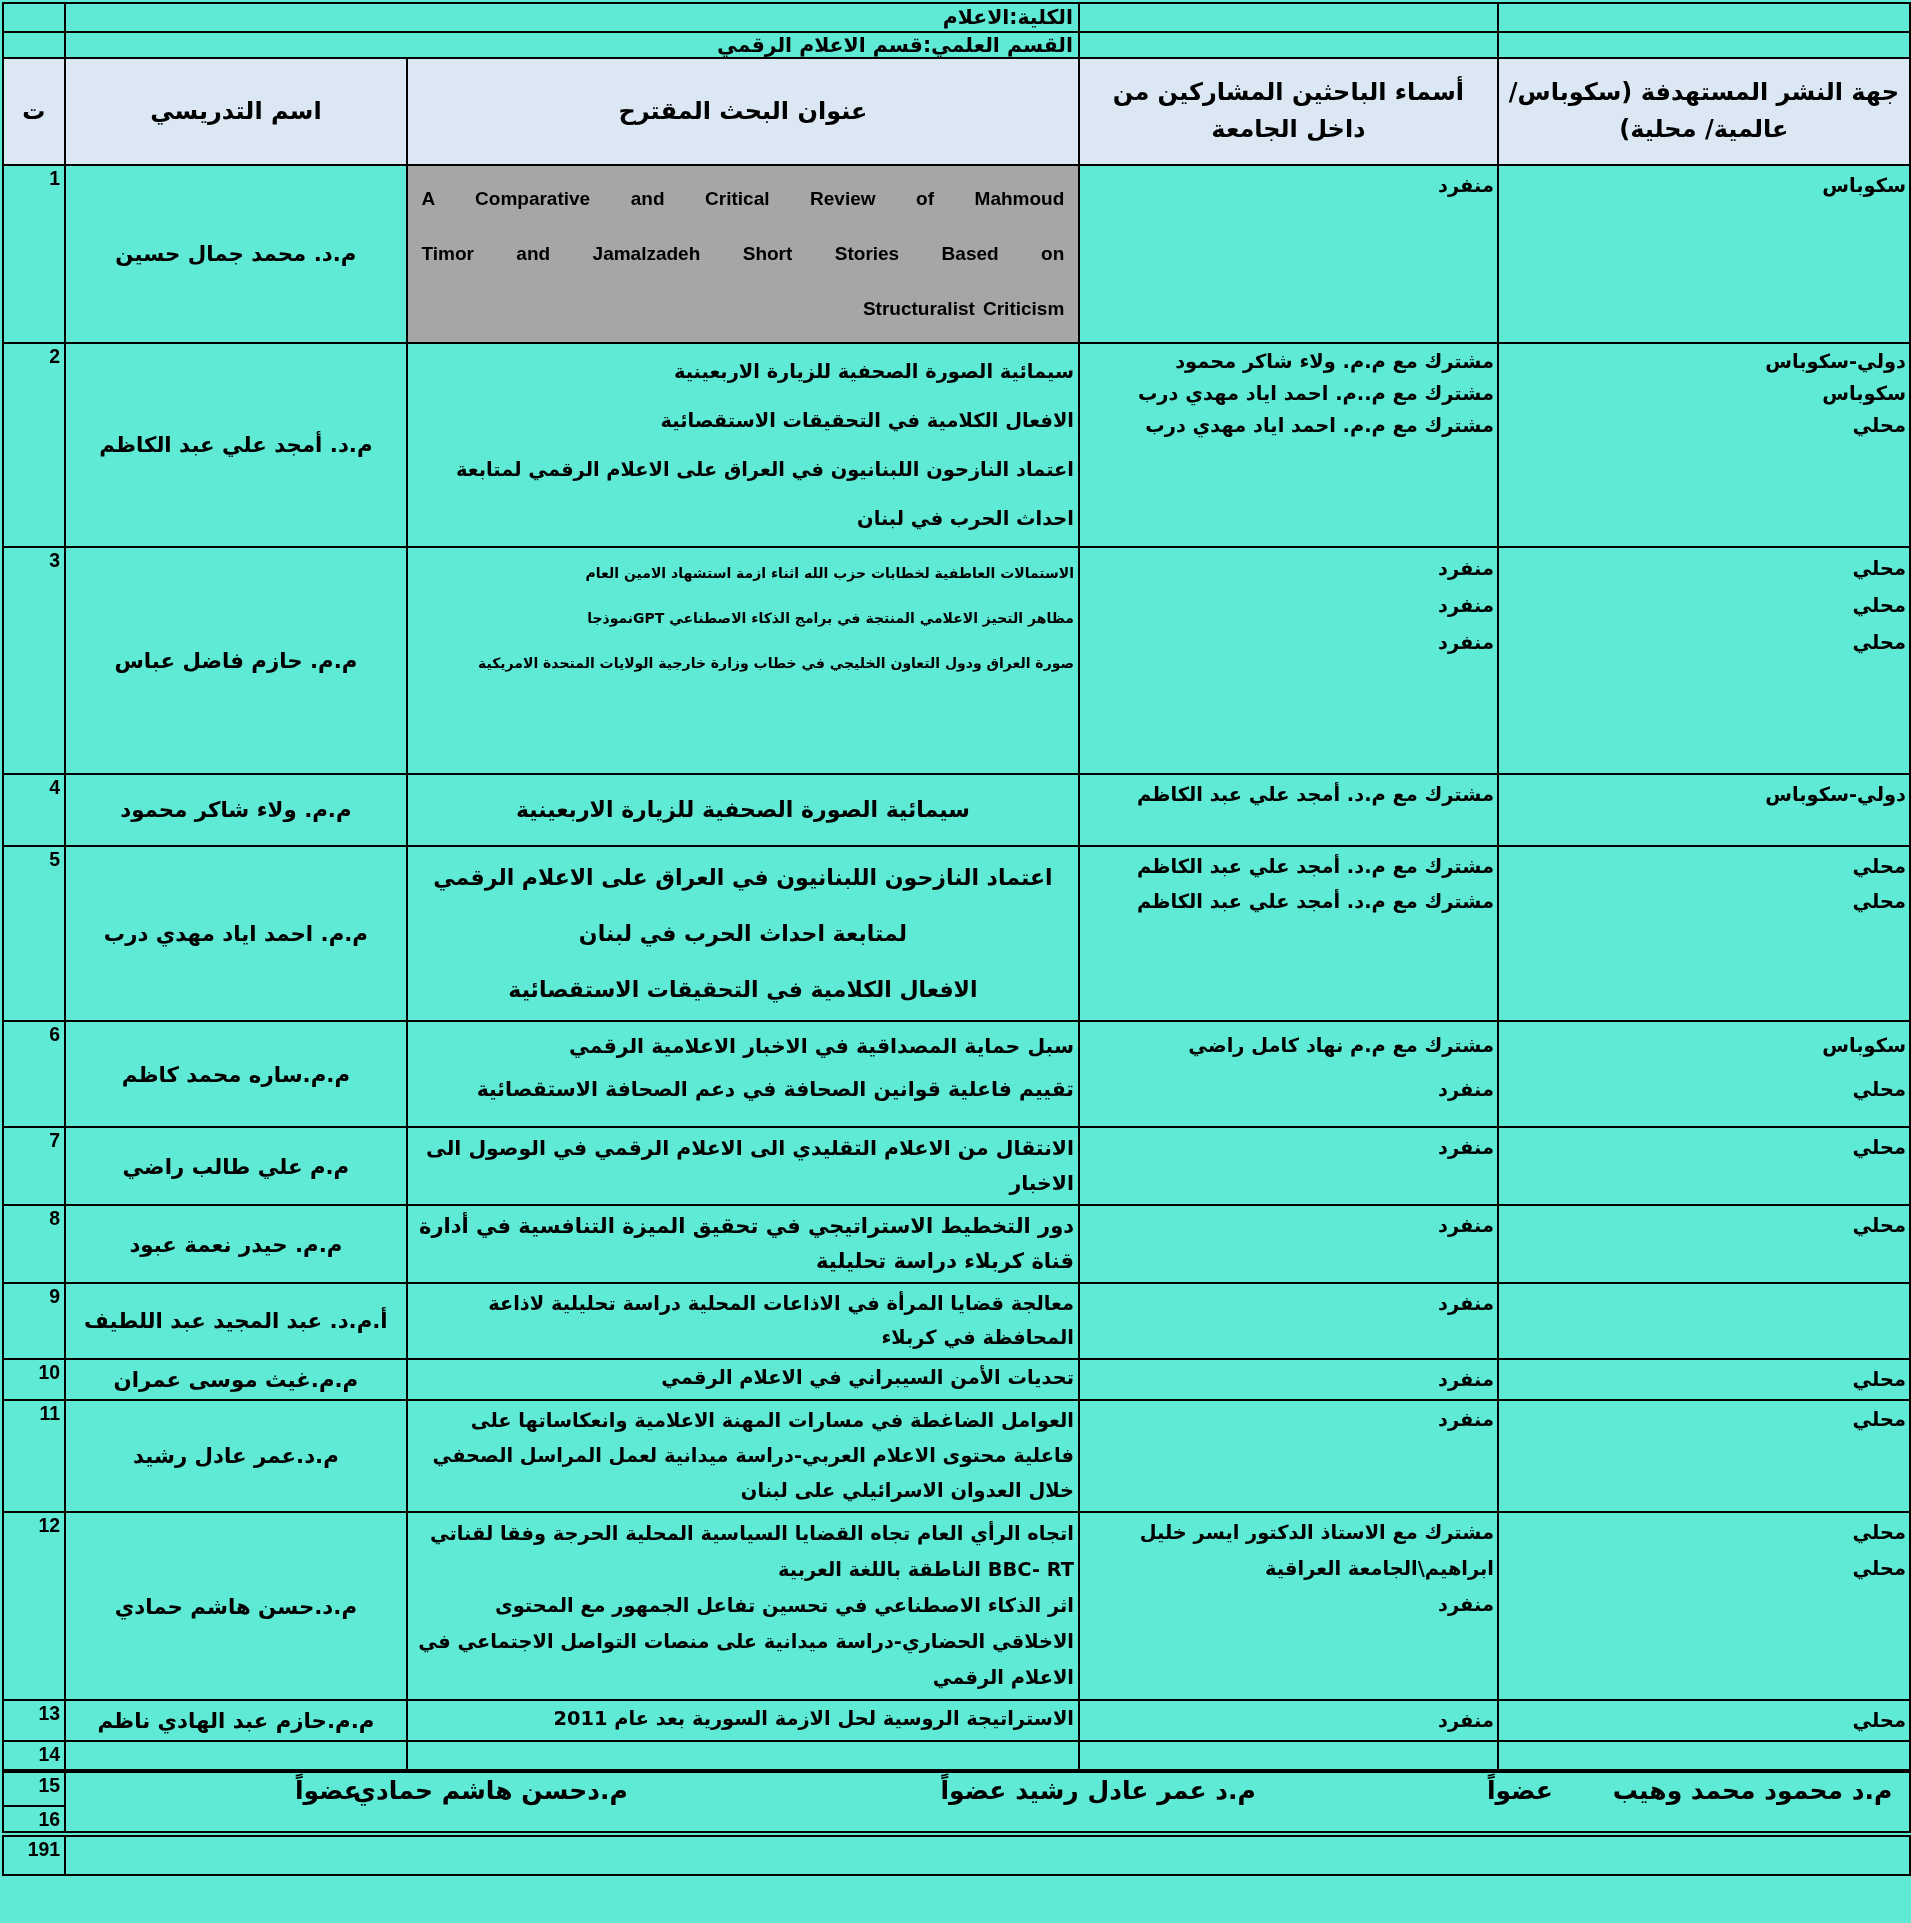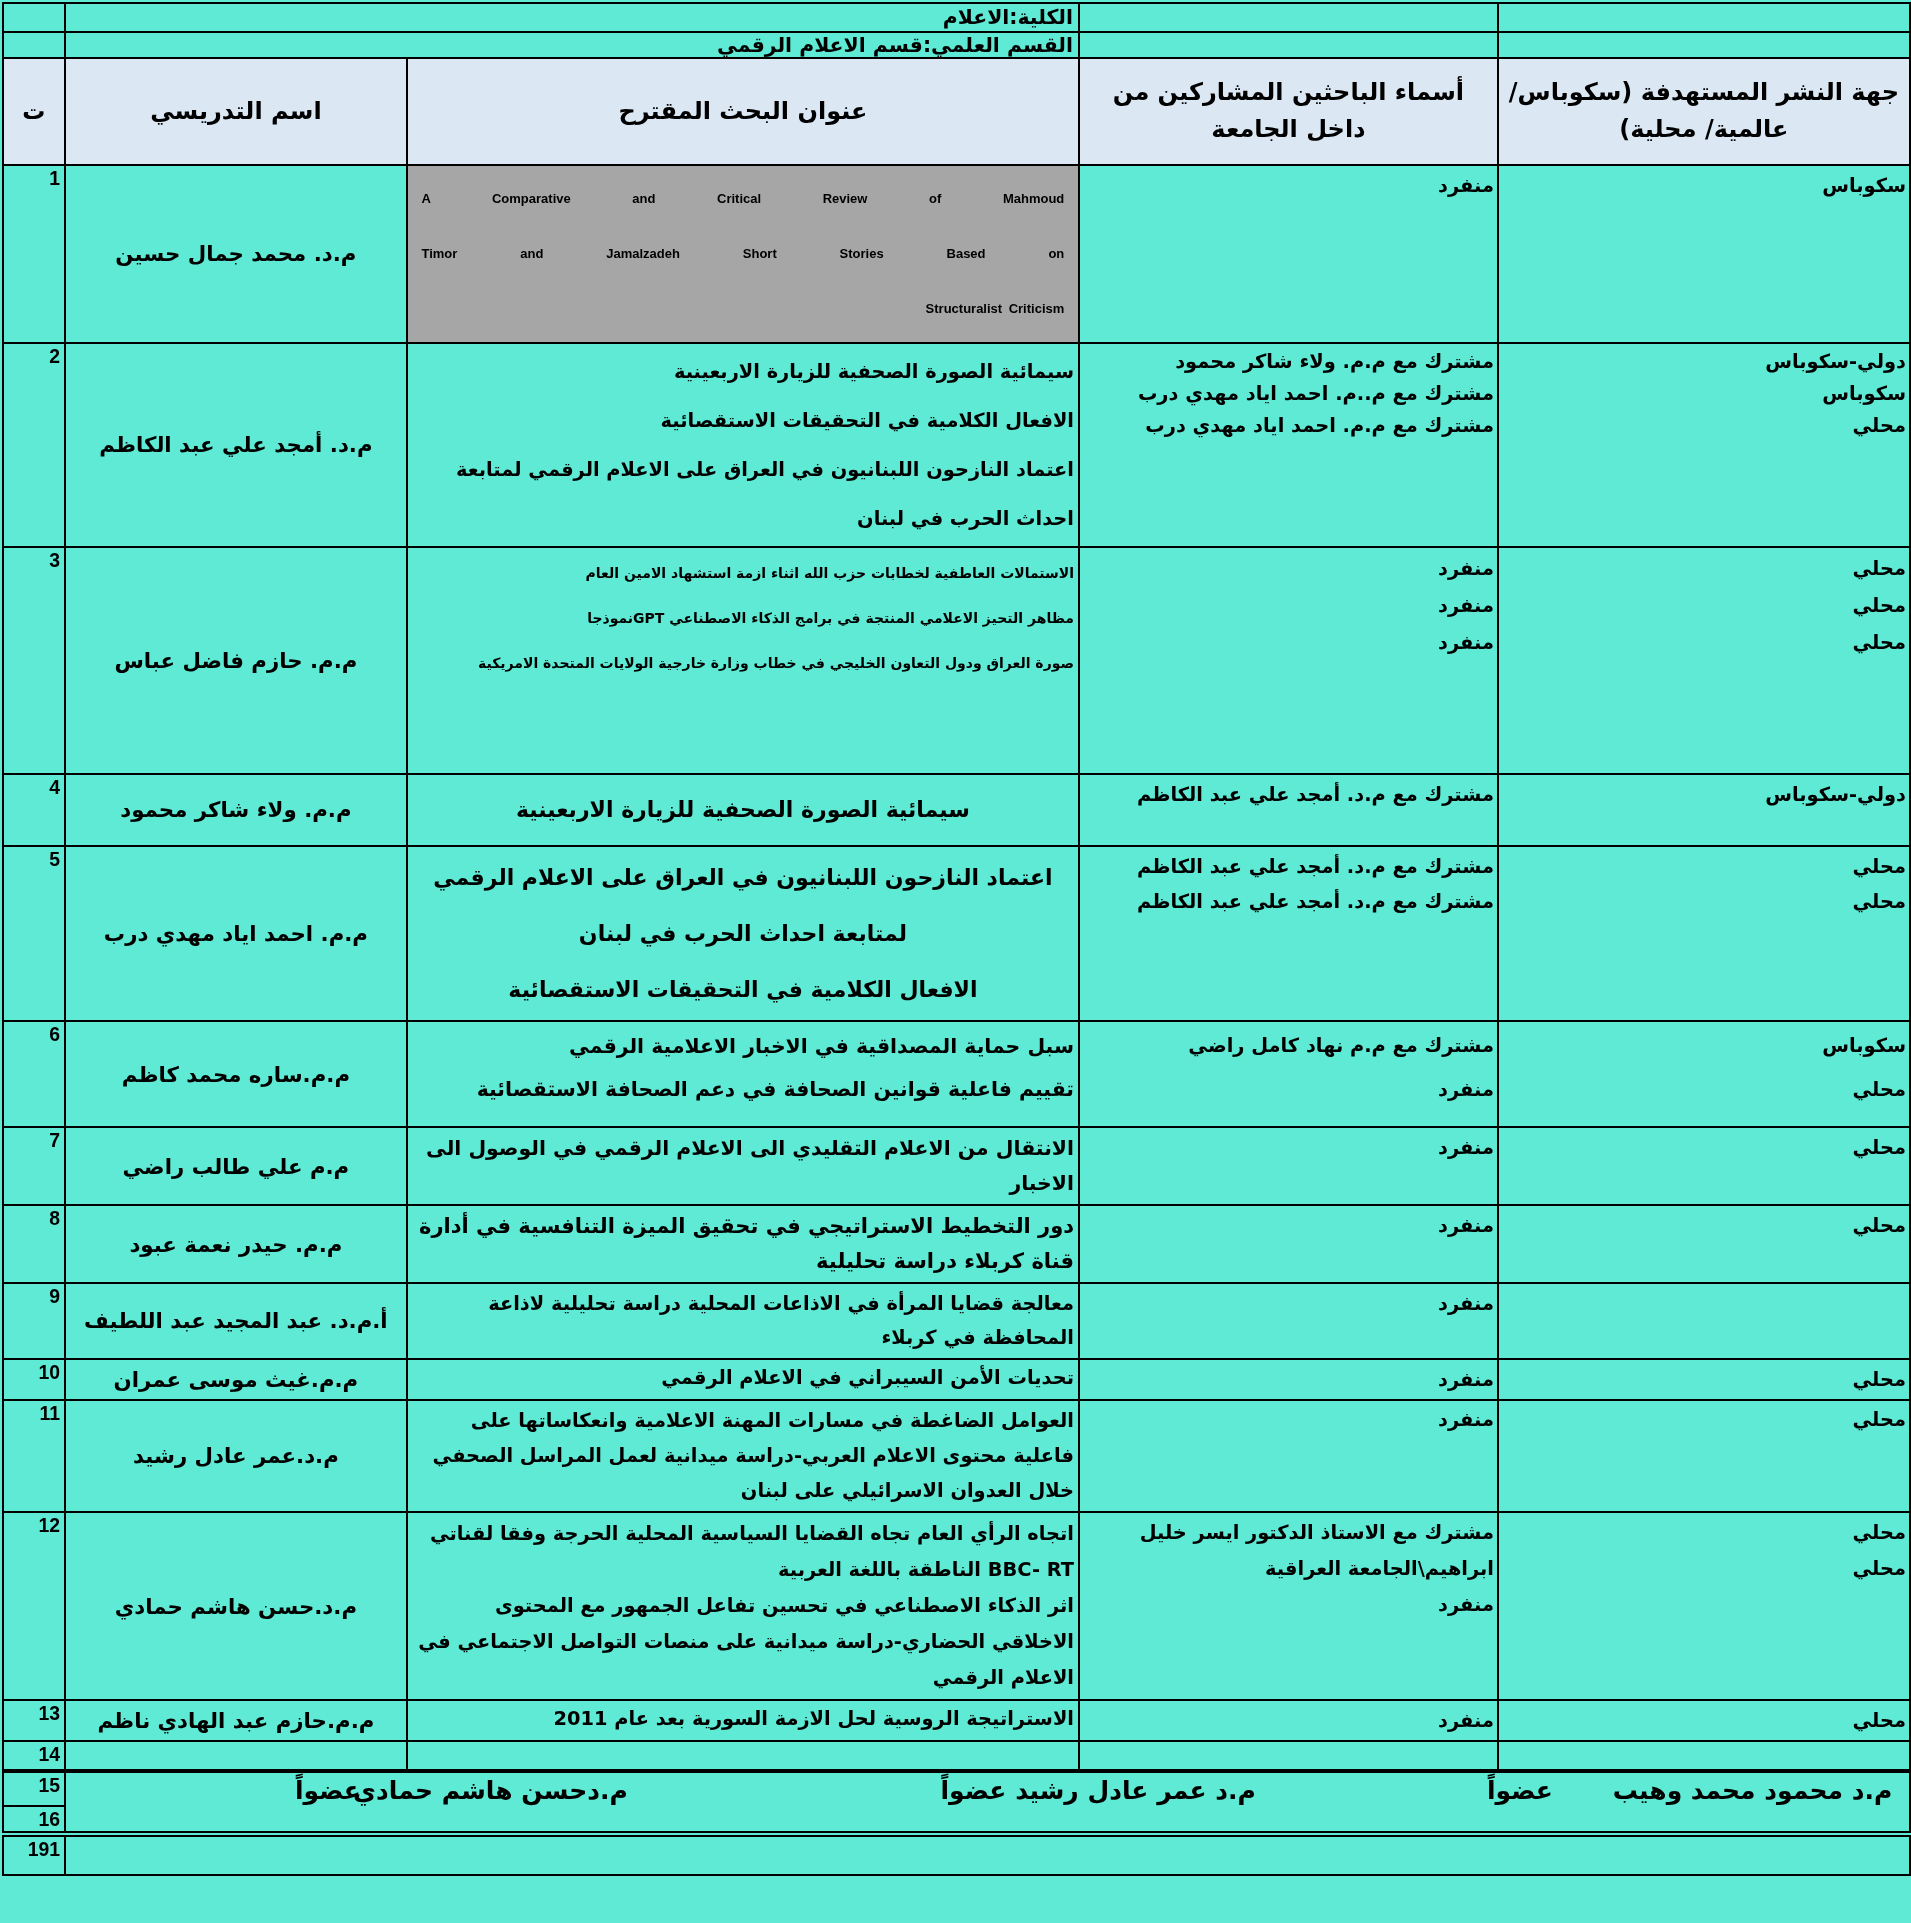--- a/index.html
+++ b/index.html
@@ -24,21 +24,21 @@
   
   .cell-num{vertical-align:top;text-align:right;font-family:"Liberation Sans",sans-serif;font-weight:700;font-size:19.4px;padding:1px 3.9px 0 0;}
   .cell-teacher{vertical-align:middle;text-align:center;direction:rtl;font-weight:700;font-size:21.3px;line-height:29px;padding:0 1.9px;}
   .cell-title{vertical-align:top;direction:rtl;text-align:right;font-weight:700;font-size:19.4px;padding:2.9px 3.9px;}
   .cell-title div{line-height:35px;}
   .cell-res,.cell-venue{vertical-align:top;direction:rtl;text-align:right;font-weight:700;font-size:19.4px;padding:1.9px 2.9px;}
   .cell-res div,.cell-venue div{line-height:35px;}
   
   tr[data-row="1"]{height:178px;}
   tr[data-row="1"] .cell-title{background:#a6a6a6;direction:ltr;vertical-align:middle;padding:3.9px 13.6px;}
-  tr[data-row="1"] .cell-title div{font-family:"Liberation Sans",sans-serif;font-size:13px;line-height:55px;text-align:justify;text-align-last:justify;word-spacing:2.9px;}
+  tr[data-row="1"] .cell-title div{font-family:"Liberation Sans",sans-serif;font-size:19px;line-height:55px;text-align:justify;text-align-last:justify;word-spacing:2.9px;}
   tr[data-row="1"] .cell-title div:last-child{text-align-last:right;}
   tr[data-row="2"]{height:196px;}
   tr[data-row="2"] .cell-title div{line-height:49px;}
   tr[data-row="2"] .cell-res div,tr[data-row="2"] .cell-venue div{line-height:32px;}
   tr[data-row="3"]{height:227px;}
   tr[data-row="3"] .cell-title{font-size:14px;}
   tr[data-row="3"] .cell-title div{line-height:45px;}
   tr[data-row="3"] .cell-res div,tr[data-row="3"] .cell-venue div{line-height:37px;}
   tr[data-row="4"]{height:72px;}
   tr[data-row="4"] .cell-title{text-align:center;vertical-align:middle;font-size:22px;}

